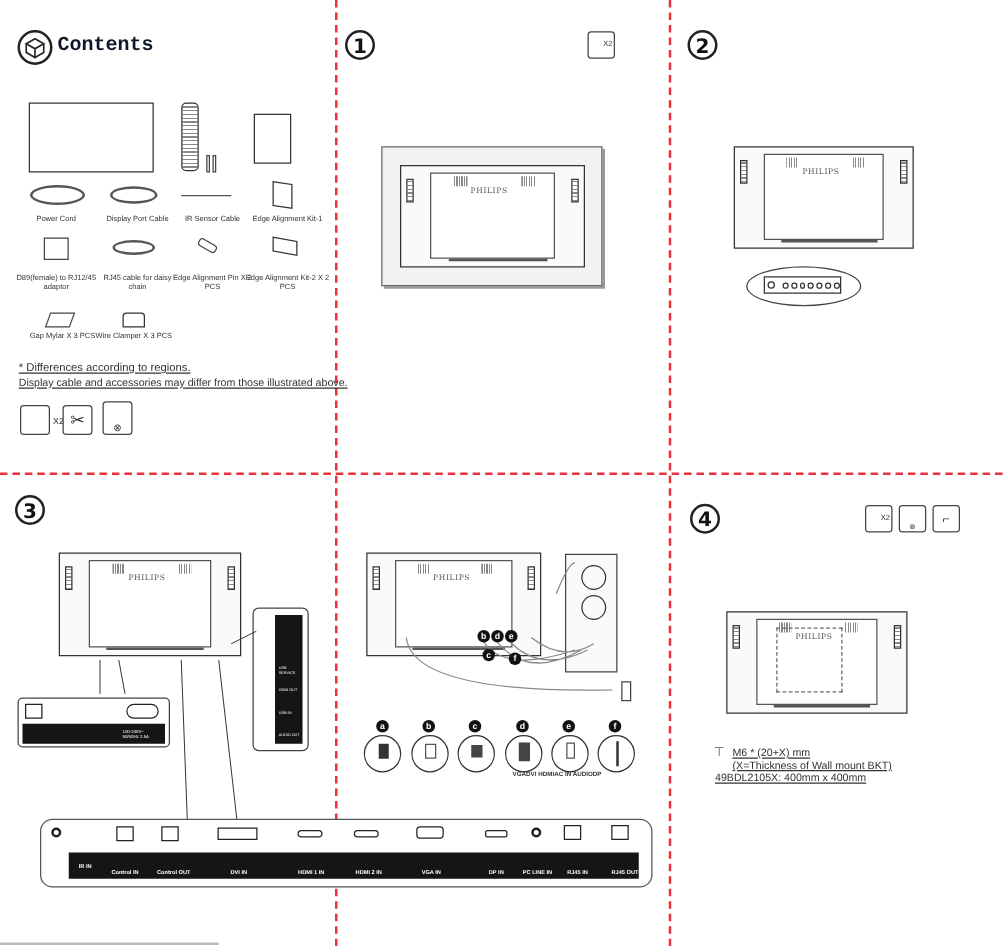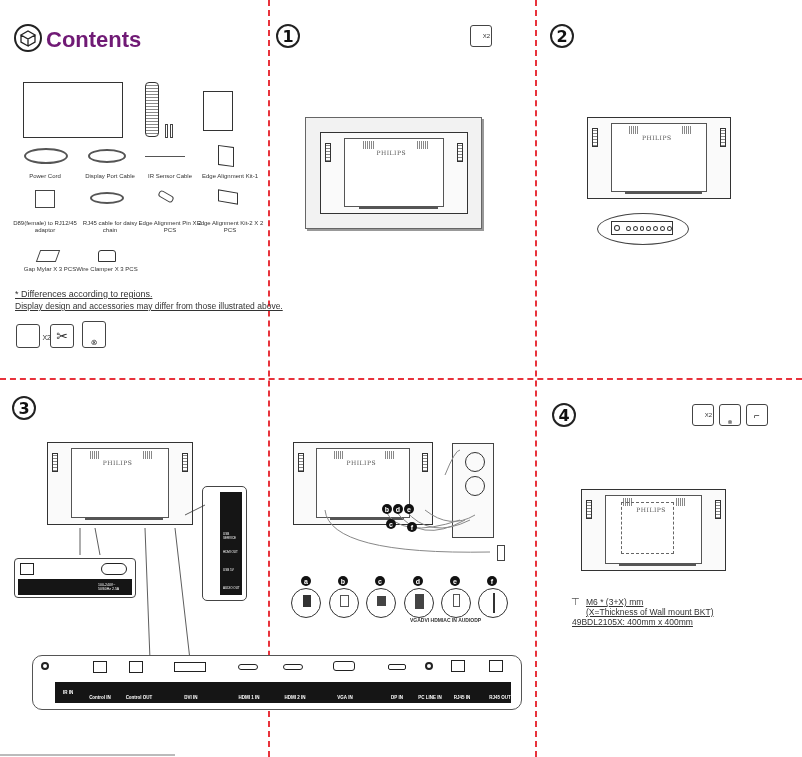--- a/index.html
+++ b/index.html
@@ -9,22 +9,22 @@
   }
   .vdash { position: absolute; top: 0; width: 0; height: 757px; border-left: 2px dashed #e8333c; }
   .hdash { position: absolute; left: 0; height: 0; width: 802px; border-top: 2px dashed #e8333c; }
   .abs { position: absolute; }
   .stepnum {
     position: absolute; width: 24px; height: 24px; border: 2px solid #222; border-radius: 50%;
     display: flex; align-items: center; justify-content: center;
     font-family: "DejaVu Sans", sans-serif; font-weight: bold; font-size: 16px; color: #111;
   }
   .title {
-    position: absolute; left: 46px; top: 27px; font-family: Liberation Sans, sans-serif;
-    font-weight: bold; font-size: 22px; color: #701a75;
+    position: absolute; left: 46px; top: 27px; font-family: Liberation Mono, monospace;
+    font-weight: bold; font-size: 16px; color: #0f172a;
   }
   .box-icon {
     position: absolute; left: 14px; top: 24px; width: 28px; height: 28px;
     border: 2px solid #222; border-radius: 50%;
   }
   .cap { position: absolute; font-size: 6px; color: #333; text-align: center; line-height: 7px; }
   .note { position: absolute; font-size: 8.5px; color: #333; line-height: 12px; text-decoration: underline; }
   .toolicon {
     position: absolute; width: 22px; height: 22px; border: 1.3px solid #444; border-radius: 3px;
     background: #fff; font-size: 6px; display: flex; align-items: flex-end; justify-content: center; color:#333;
@@ -95,21 +95,21 @@
   <div class="cap" style="left:135px;top:220px;width:70px;">Edge Alignment Pin X 2 PCS</div>
   <div class="abs" style="left:218px;top:191px;width:20px;height:12px;border:1px solid #333;transform:skewY(10deg);"></div>
   <div class="cap" style="left:195px;top:220px;width:70px;">Edge Alignment Kit-2 X 2 PCS</div>
 
   <div class="abs" style="left:38px;top:250px;width:20px;height:12px;border:1px solid #444;transform:skewX(-20deg);"></div>
   <div class="cap" style="left:15px;top:266px;width:70px;">Gap Mylar X 3 PCS</div>
   <div class="abs" style="left:98px;top:250px;width:18px;height:12px;border:1.5px solid #333;border-radius:3px 3px 0 0;"></div>
   <div class="cap" style="left:72px;top:266px;width:70px;">Wire Clamper X 3 PCS</div>
 
   <div class="note" style="left:15px;top:288px;font-size:9px;">* Differences according to regions.</div>
-  <div class="note" style="left:15px;top:300px;">Display design and accessories may differ from those illustrated above.</div>
+  <div class="note" style="left:15px;top:300px;">Display cable and accessories may differ from those illustrated above.</div>
 
   <div class="toolicon" style="left:16px;top:324px;width:24px;height:24px;">
       <span style="position:absolute;right:-12px;bottom:6px;font-size:7px;">X2</span>
     </div>
   <div class="toolicon" style="left:50px;top:324px;width:24px;height:24px;">
       <span style="font-size:14px;line-height:22px;">✂</span>
     </div>
   <div class="toolicon" style="left:82px;top:321px;width:24px;height:27px;">
       <span style="font-size:8px;">⊗</span>
     </div>
@@ -256,21 +256,21 @@
     <div class="inner"></div>
     <div class="brand">PHILIPS</div>
     <div class="sidebar" style="left:3%;top:12%;"></div>
       <div class="sidebar" style="right:3%;top:12%;"></div>
     <div class="vent" style="left:29%;top:10%;"></div>
       <div class="vent" style="left:66%;top:10%;"></div>
     <div style="position:absolute;left:27%;top:15%;width:37%;height:65%;border:1px dashed #666;"></div>
     <div class="bottomstrip"></div>
   </div>
   <div class="abs" style="left:571px;top:596px;font-size:10px;color:#555;">⊤</div>
-  <div class="note" style="left:586px;top:596px;">M6 * (3+X) mm</div>
+  <div class="note" style="left:586px;top:596px;">M6 * (20+X) mm</div>
   <div class="note" style="left:586px;top:606px;">(X=Thickness of  Wall mount BKT)</div>
   <div class="note" style="left:572px;top:616px;">49BDL2105X: 400mm x 400mm</div>
 </section>
 
 <section class="panel-io">
   <div class="port" style="left:8px;top:6px;width:8px;height:8px;border-radius:50%;border-width:2px;"></div>
   <div class="port" style="left:60px;top:5px;width:14px;height:12px;"></div>
   <div class="port" style="left:96px;top:5px;width:14px;height:12px;"></div>
   <div class="port" style="left:141px;top:6px;width:32px;height:10px;"></div>
   <div class="port" style="left:205px;top:8px;width:20px;height:6px;border-radius:3px;"></div>

